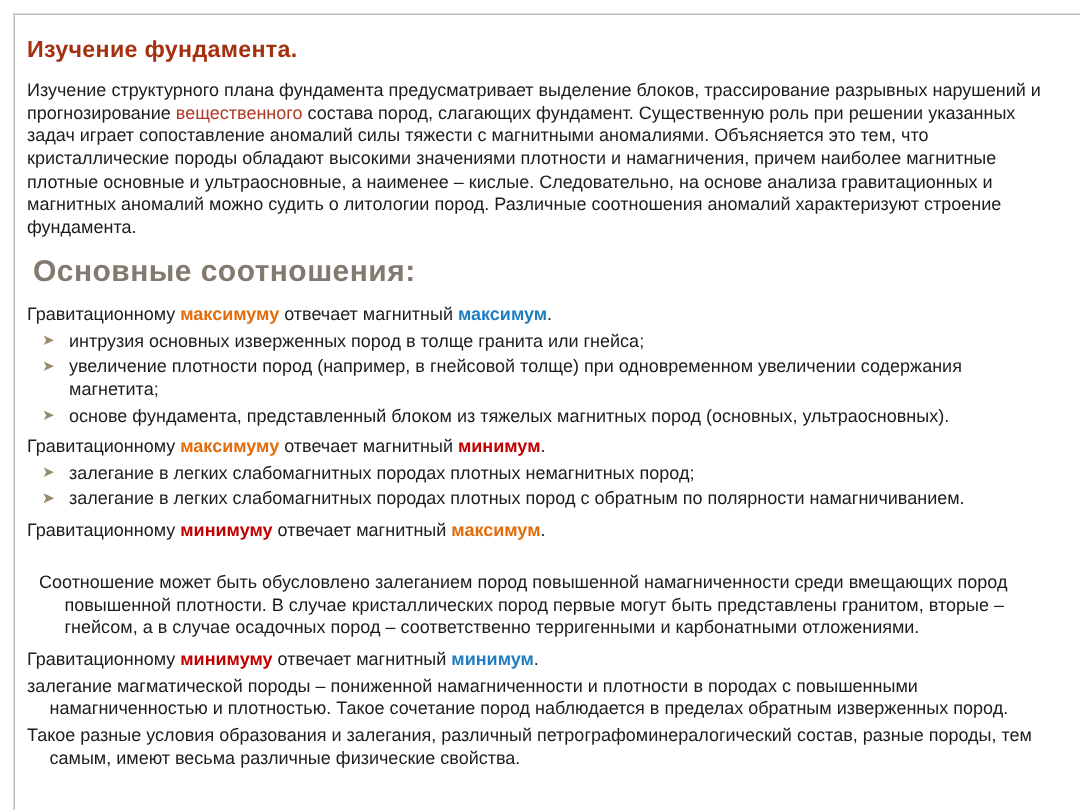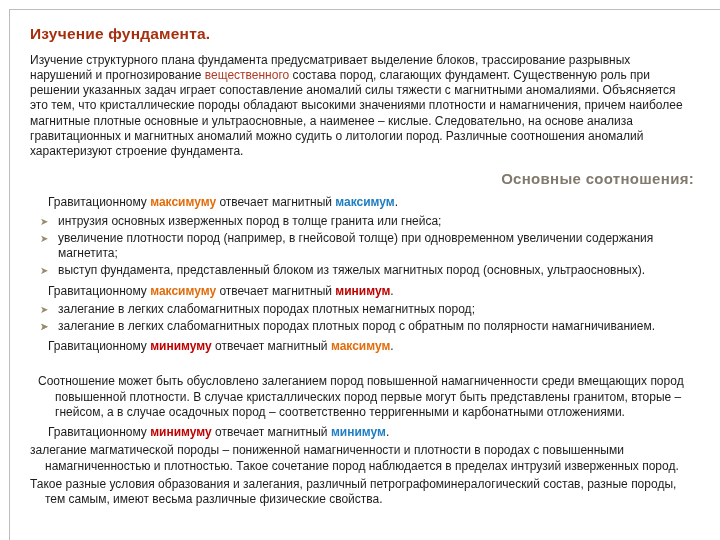--- a/index.html
+++ b/index.html
@@ -9,25 +9,25 @@
     font-family:"Liberation Sans", "DejaVu Sans", sans-serif;
     color:#1c1c1c;
     position:relative;
     overflow:hidden;
   }
   .frame {
     position:absolute; top:9px; left:9px; right:0; bottom:0;
     border-top:1px solid #bdbdbd; border-left:1px solid #bdbdbd;
     pointer-events:none;
   }
-  .content { position:absolute; top:24px; left:30px; right:26px; }
+  .content { position:absolute; top:24px; left:18px; right:26px; }
   .title { font-size:15.5px; font-weight:bold; margin-bottom:9px; letter-spacing:.2px; }
   .body-text { font-size:12px; line-height:1.27; }
-  .heading { font-size:15px; margin:10px 0 7px 4px; letter-spacing:.3px;text-align:right; }
-  .relation { margin:5px 0 3px 18px; }
+  .heading { font-size:20px; margin:10px 0 7px 4px; letter-spacing:.3px; }
+  .relation { margin:5px 0 3px 0; }
   .kw { font-weight:bold; }
   ul.arrows { list-style:none; margin:1px 0; }
   ul.arrows li { position:relative; padding-left:28px; margin:2px 0; }
   .arrow {
     position:absolute; left:10px; top:0;
     font-size:10px; line-height:15px;
   }
   .para-indent { padding-left:25px; text-indent:-17px; margin:20px 0 3px 0; }
   .para-hang { padding-left:15px; text-indent:-15px; margin:3px 0; }
 </style>
@@ -42,34 +42,34 @@
 
   <p><span>Изучение структурного плана фундамента предусматривает выделение блоков, трассирование разрывных нарушений и прогнозирование </span><span style="color: rgb(176, 58, 36);">вещественного</span><span> состава пород, слагающих фундамент. Существенную роль при решении указанных задач играет сопоставление аномалий силы тяжести с магнитными аномалиями. Объясняется это тем, что кристаллические породы обладают высокими значениями плотности и намагничения, причем наиболее магнитные плотные основные и ультраосновные, а наименее – кислые. Следовательно, на основе анализа гравитационных и магнитных аномалий можно судить о литологии пород. Различные соотношения аномалий характеризуют строение фундамента.</span></p>
 
   <h2 class="heading" style="color: rgb(130, 122, 110);">Основные соотношения:</h2>
 
   <p class="relation"><span>Гравитационному </span><span class="kw" style="color: rgb(227, 108, 10);">максимуму</span><span> отвечает магнитный </span><span class="kw" style="color: rgb(31, 126, 194);">максимум</span><span>.</span></p>
 
   <ul class="arrows">
     <li><span class="arrow" style="color: rgb(153, 138, 109);">➤</span><span>интрузия основных изверженных пород в толще гранита или гнейса;</span></li>
     <li><span class="arrow" style="color: rgb(153, 138, 109);">➤</span><span>увеличение плотности пород (например, в гнейсовой толще) при одновременном увеличении содержания магнетита;</span></li>
-    <li><span class="arrow" style="color: rgb(153, 138, 109);">➤</span><span>выступ фундамента, представленный блоком из тяжелых магнитных пород (основных, ультраосновных).</span></li>
+    <li><span class="arrow" style="color: rgb(153, 138, 109);">➤</span><span>основе фундамента, представленный блоком из тяжелых магнитных пород (основных, ультраосновных).</span></li>
   </ul>
 
   <p class="relation"><span>Гравитационному </span><span class="kw" style="color: rgb(227, 108, 10);">максимуму</span><span> отвечает магнитный </span><span class="kw" style="color: rgb(192, 0, 0);">минимум</span><span>.</span></p>
 
   <ul class="arrows">
     <li><span class="arrow" style="color: rgb(153, 138, 109);">➤</span><span>залегание в легких слабомагнитных породах плотных немагнитных пород;</span></li>
     <li><span class="arrow" style="color: rgb(153, 138, 109);">➤</span></li>
     <li><span class="arrow" style="color: rgb(153, 138, 109);">➤</span><span>залегание в легких слабомагнитных породах плотных пород с обратным по полярности намагничиванием.</span></li>
   </ul>
 
   <p class="relation"><span>Гравитационному </span><span class="kw" style="color: rgb(192, 0, 0);">минимуму</span><span> отвечает магнитный </span><span class="kw" style="color: rgb(227, 108, 10);">максимум</span><span>.</span></p>
 
   <p class="para-indent">Соотношение может быть обусловлено залеганием пород повышенной намагниченности среди вмещающих пород повышенной плотности. В случае кристаллических пород первые могут быть представлены гранитом, вторые – гнейсом, а в случае осадочных пород – соответственно терригенными и карбонатными отложениями.</p>
 
   <p class="relation"><span>Гравитационному </span><span class="kw" style="color: rgb(192, 0, 0);">минимуму</span><span> отвечает магнитный </span><span class="kw" style="color: rgb(31, 126, 194);">минимум</span><span>.</span></p>
 
-  <p class="para-hang">залегание магматической породы – пониженной намагниченности и плотности в породах с повышенными намагниченностью и плотностью. Такое сочетание пород наблюдается в пределах интрузий изверженных пород.</p>
+  <p class="para-hang">залегание магматической породы – пониженной намагниченности и плотности в породах с повышенными намагниченностью и плотностью. Такое сочетание пород наблюдается в пределах обратным изверженных пород.</p>
 
   <p class="para-hang">Такое разные условия образования и залегания, различный петрографоминералогический состав, разные породы, тем самым, имеют весьма различные физические свойства.</p>
 
 </div>
 
 </body></html>

